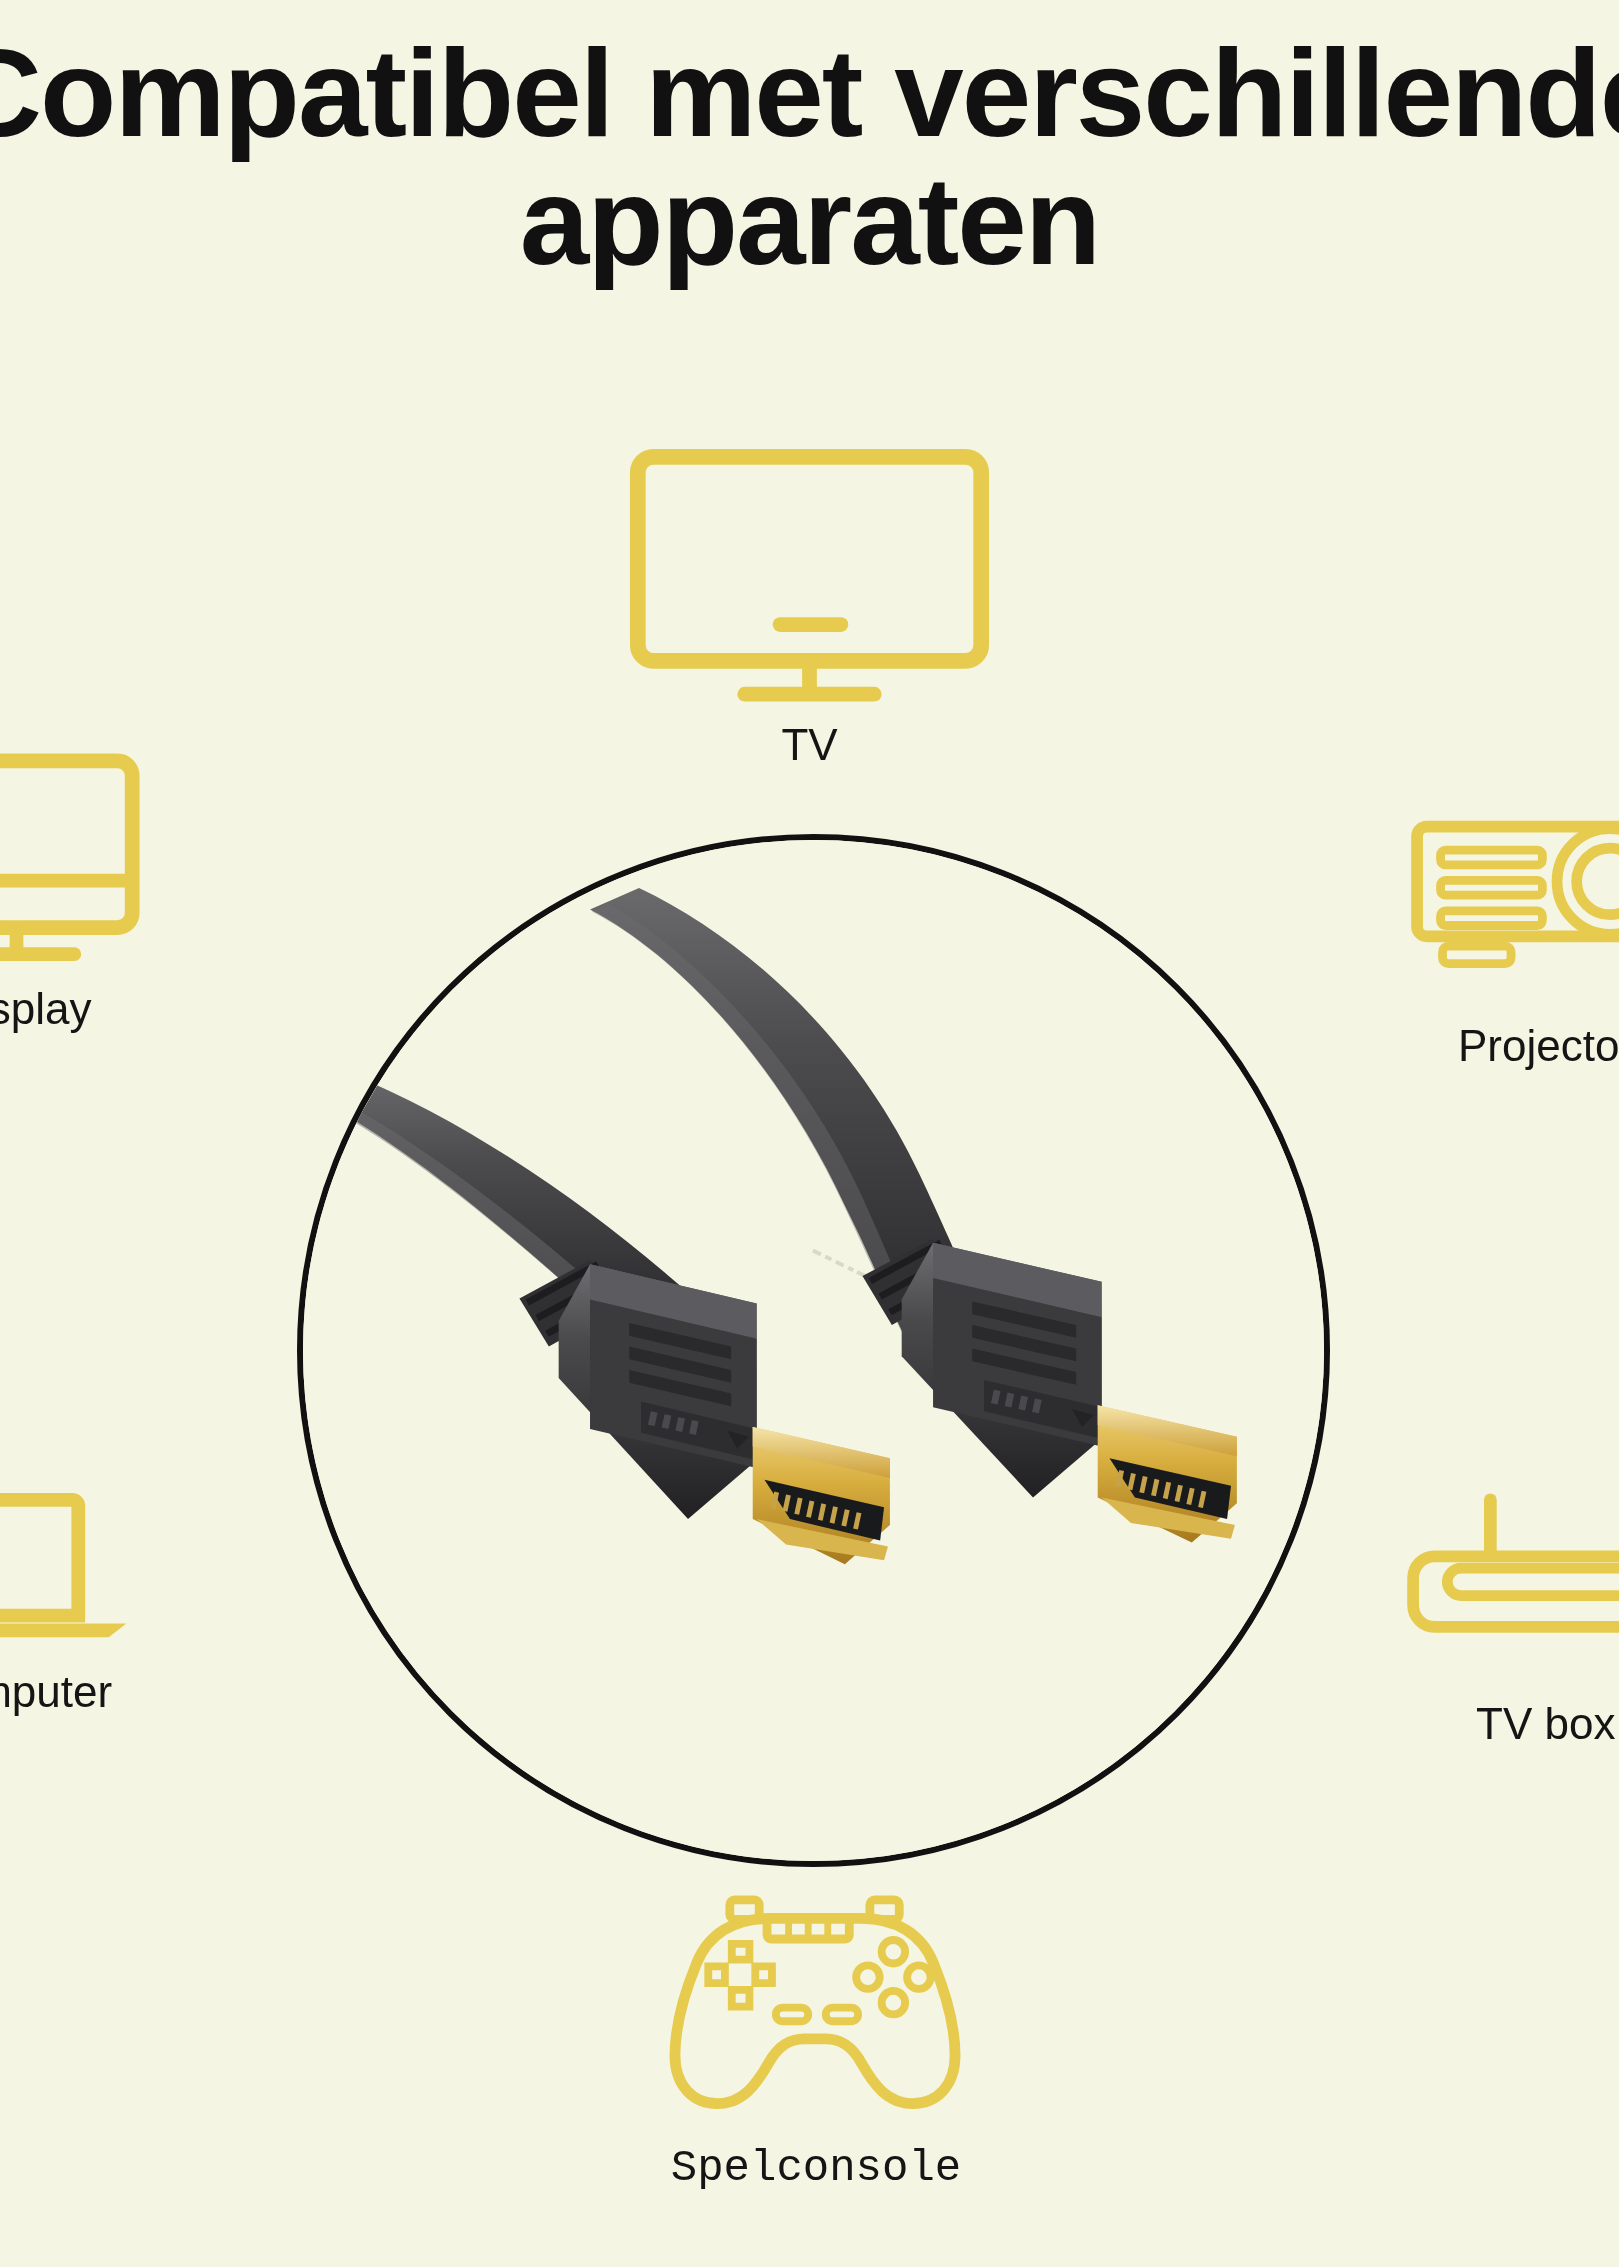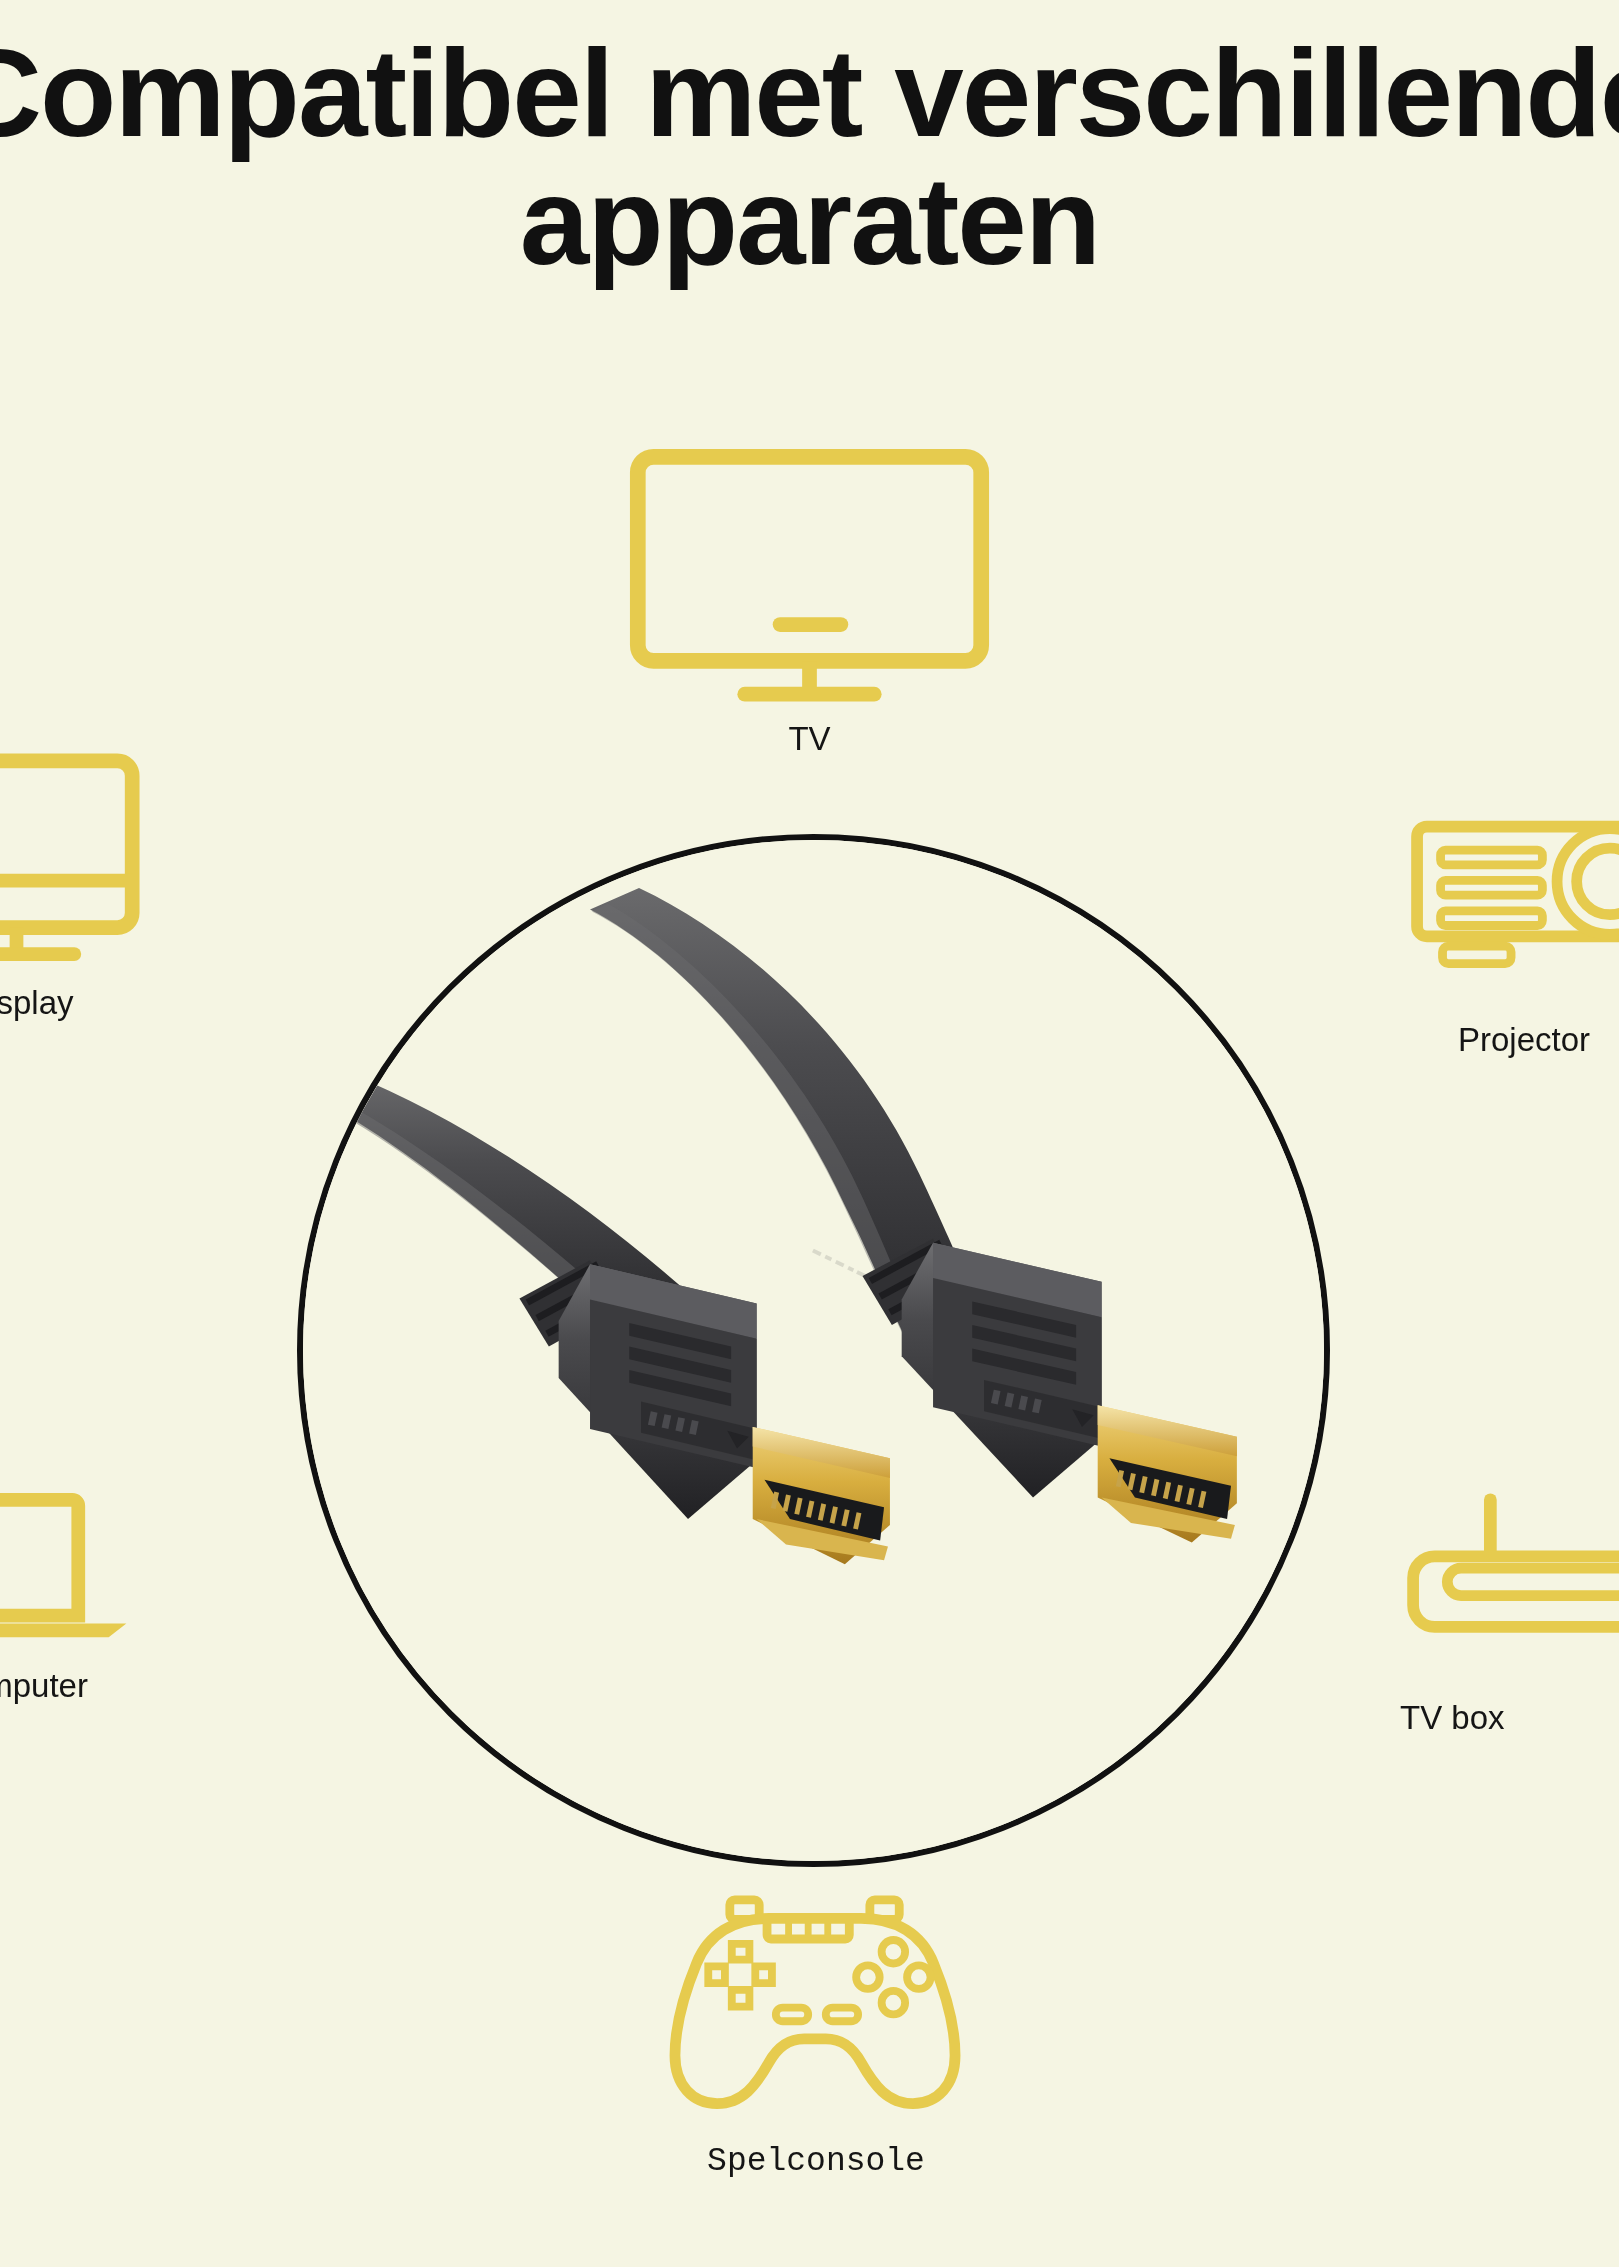--- a/index.html
+++ b/index.html
@@ -45,38 +45,38 @@
     display: flex;
     flex-direction: column;
     align-items: center;
   }
   .device .icon-wrap {
     display: block;
   }
   .device .label {
     margin-top: 13.7px;
     font-family: "Liberation Sans", sans-serif;
-    font-size: 33px;
+    font-size: 44px;
     color: #151515;
     white-space: nowrap;
     letter-spacing: 0px;
   }
 
   
   #dev-tv      { left: 627px;  top: 446px; align-items: center; }
   #dev-display { left: -108px; top: 752px; align-items: center; }
   #dev-projector { left: 1409px; top: 809px; align-items: flex-start; }
   #dev-computer{ left: -116px; top: 1490px; align-items: center; }
   #dev-tvbox   { left: 1400px; top: 1488px; align-items: flex-start; }
   #dev-console { left: 661px;  top: 1892px; align-items: center; }
 
   #dev-display .label  { margin-left: 5.9px; }
   #dev-computer .label { margin-left: 2px; }
   #dev-projector .label{ margin-left: 49px; margin-top: 21.6px; }
-  #dev-tvbox .label    { margin-top: 31px; }
+  #dev-tvbox .label    { margin-left: 76px; margin-top: 31px; }
   #dev-tv .label       { margin-top: 9.8px; }
   #dev-console .label  { margin-top: 9.8px; font-family: Liberation Mono, monospace; }
 
   
   #product-circle {
     position: absolute;
     left: 297px;
     top: 834px;
     width: 1033px;
     height: 1033px;

